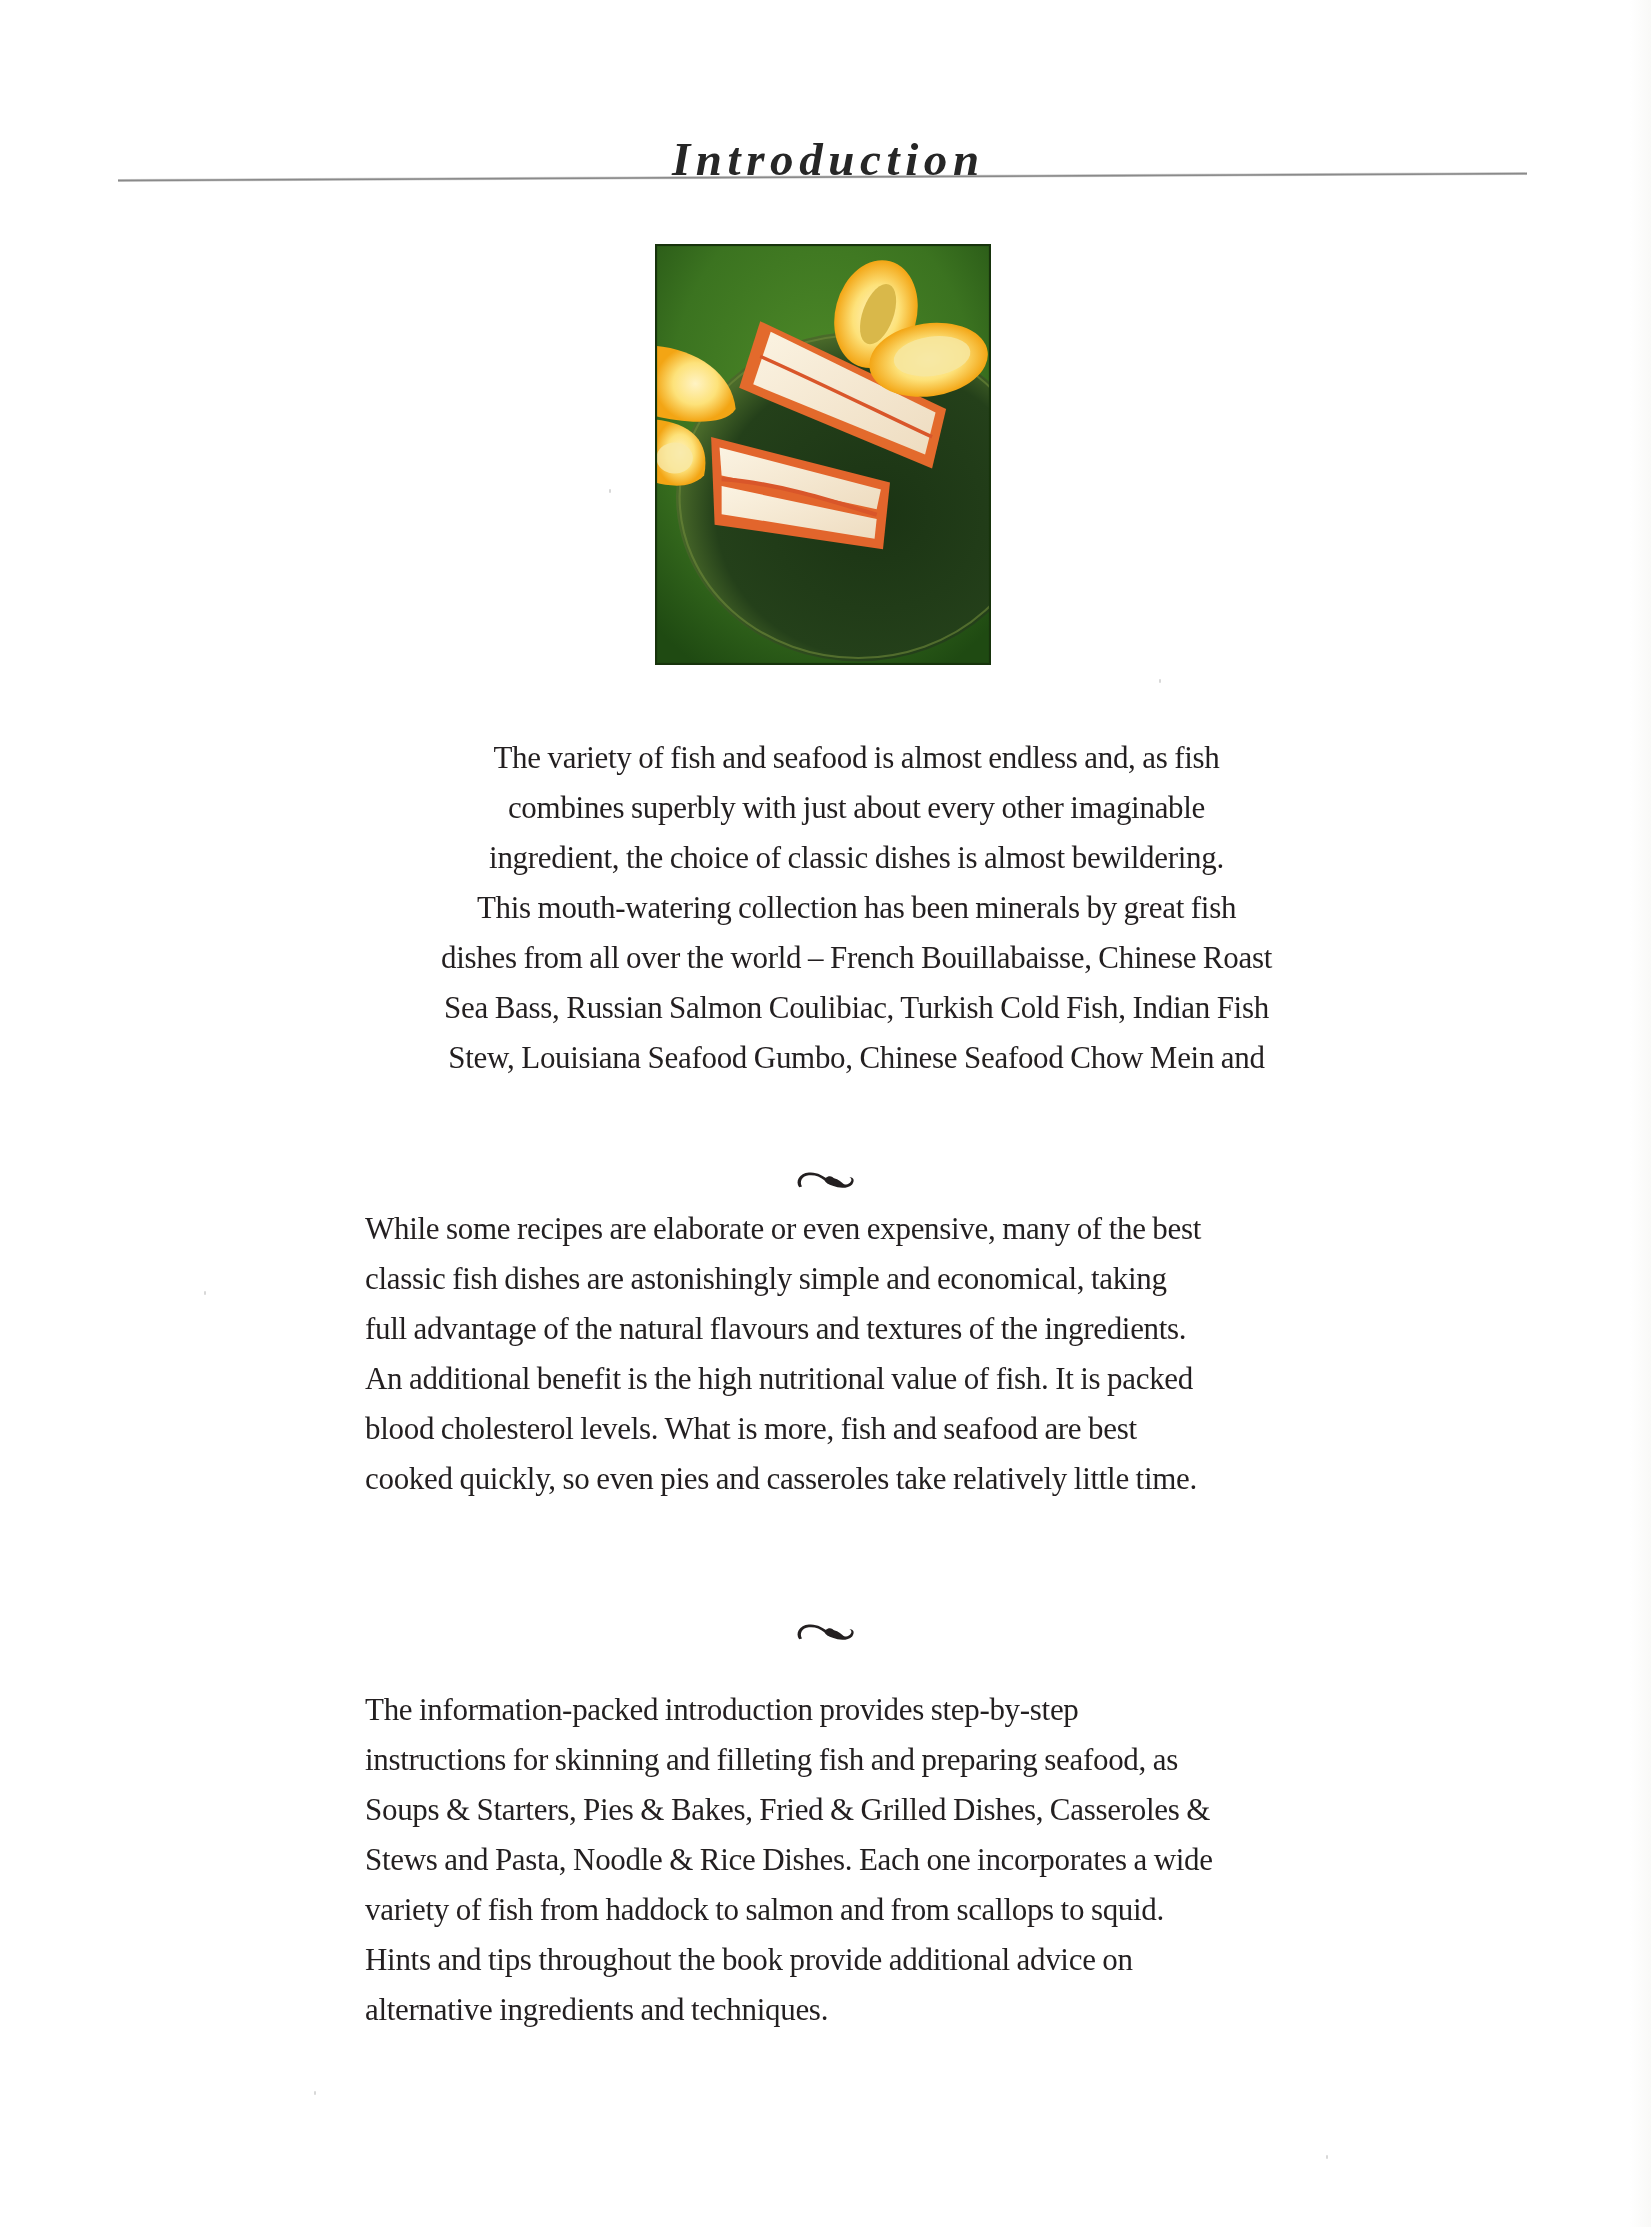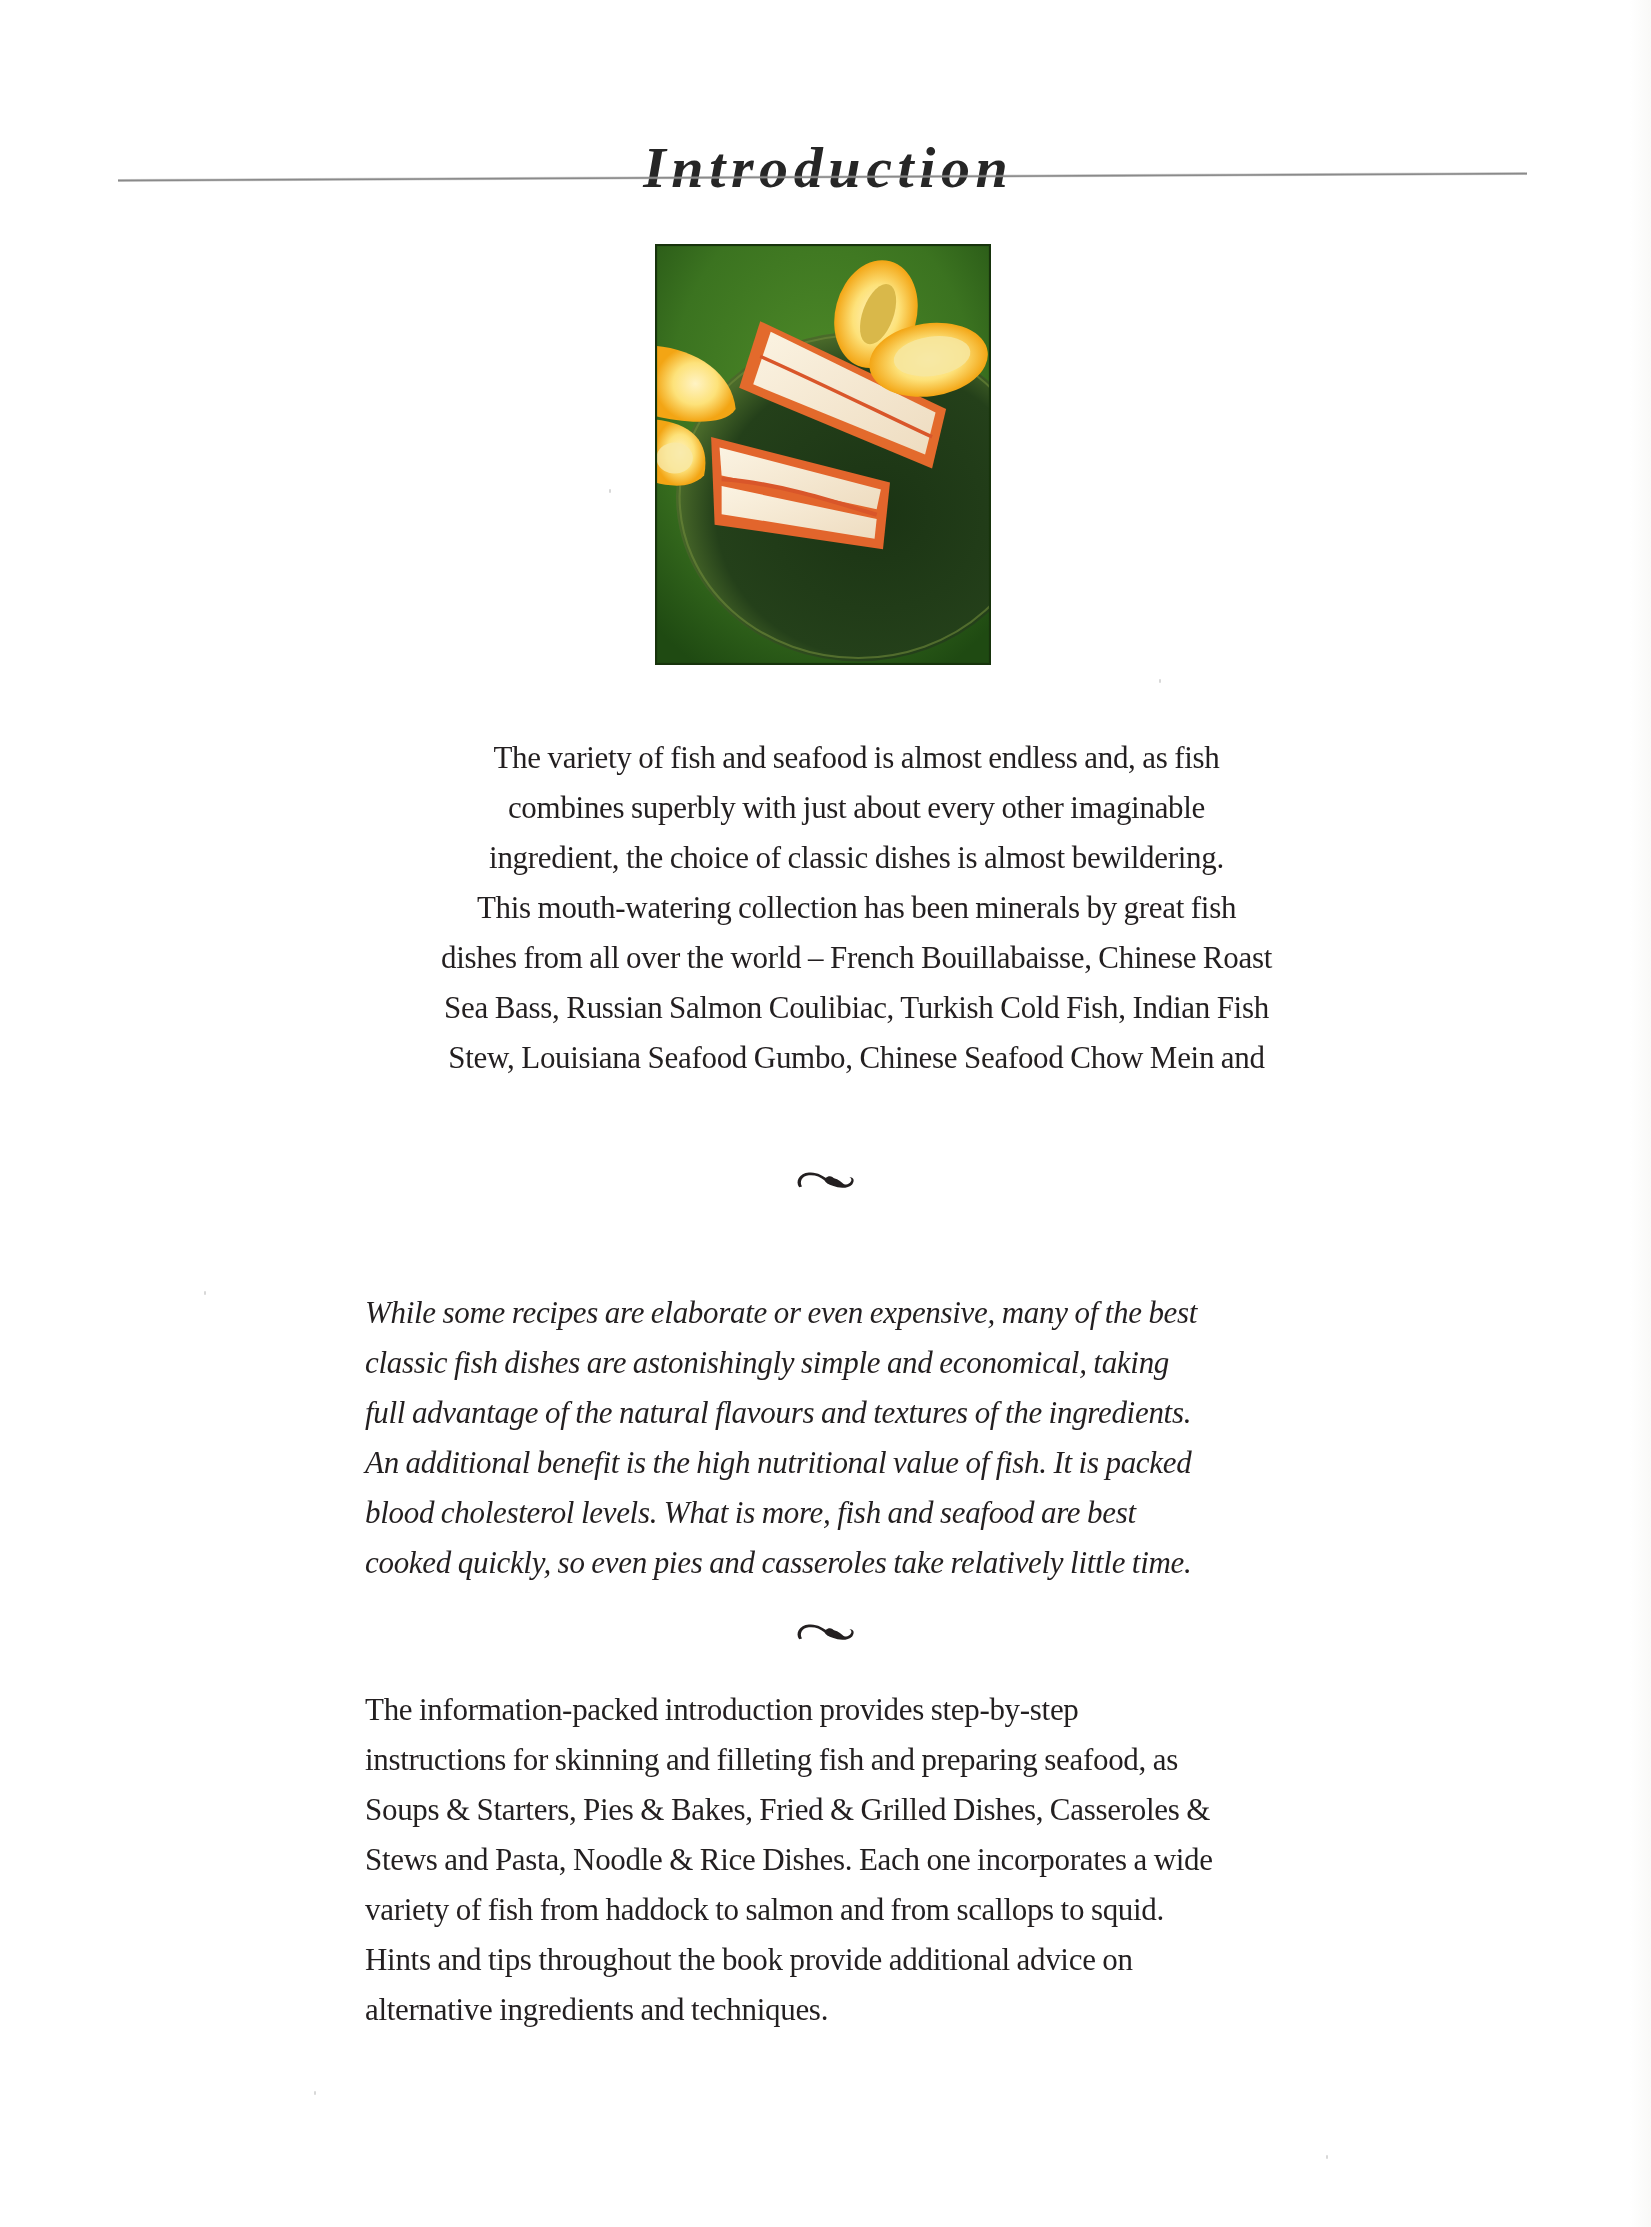--- a/index.html
+++ b/index.html
@@ -21,21 +21,21 @@
     width: 21px; height: 2227px;
     background: linear-gradient(to right, rgba(250,250,248,0), rgba(246,246,244,0.7));
   }
   .title {
     position: absolute;
     left: 0;
     width: 1651px;
     top: 90px;
     text-align: center;
     font-style: italic;
-    font-size: 58px;
+    font-size: 47px;
     line-height: 77px;
     letter-spacing: 5.6px;
     color: #262626;
     padding-left: 5.6px;
     box-sizing: border-box;
   }
   .title-rule {
     position: absolute;
     left: 118px;
     top: 179px;
@@ -149,21 +149,21 @@
   <span class="line">Stew, Louisiana Seafood Gumbo, Chinese Seafood Chow Mein and</span>
 </div>
 
 <div class="ornament" style="top:1169px;">
   <svg viewBox="0 0 86 30">
     <path d="M6 26 C0 18 6 6 20 5 C32 4 40 10 46 14 C52 10 62 14 68 20 C72 24 78 22 80 18 C82 15 80 12 78 12 C84 11 86 17 82 22 C76 28 64 28 54 24 C48 22 44 20 42 16 C36 11 28 8 20 9 C10 10 6 18 10 25 Z" fill="#231f20"></path>
     <path d="M44 13 C48 9 54 10 56 14 C58 20 52 24 46 20 Z" fill="#231f20"></path>
   </svg>
 </div>
 
-<div class="para" style="top:1288px;font-style:italic;">
+<div class="para" style="top:1204px;">
   <span class="line">While some recipes are elaborate or even expensive, many of the best</span>
   <span class="line">classic fish dishes are astonishingly simple and economical, taking</span>
   <span class="line">full advantage of the natural flavours and textures of the ingredients.</span>
   <span class="line">An additional benefit is the high nutritional value of fish. It is packed</span>
   <span class="line">blood cholesterol levels. What is more, fish and seafood are best</span>
   <span class="line">cooked quickly, so even pies and casseroles take relatively little time.</span>
 </div>
 
 <div class="ornament" style="top:1621px;">
   <svg viewBox="0 0 86 30">

